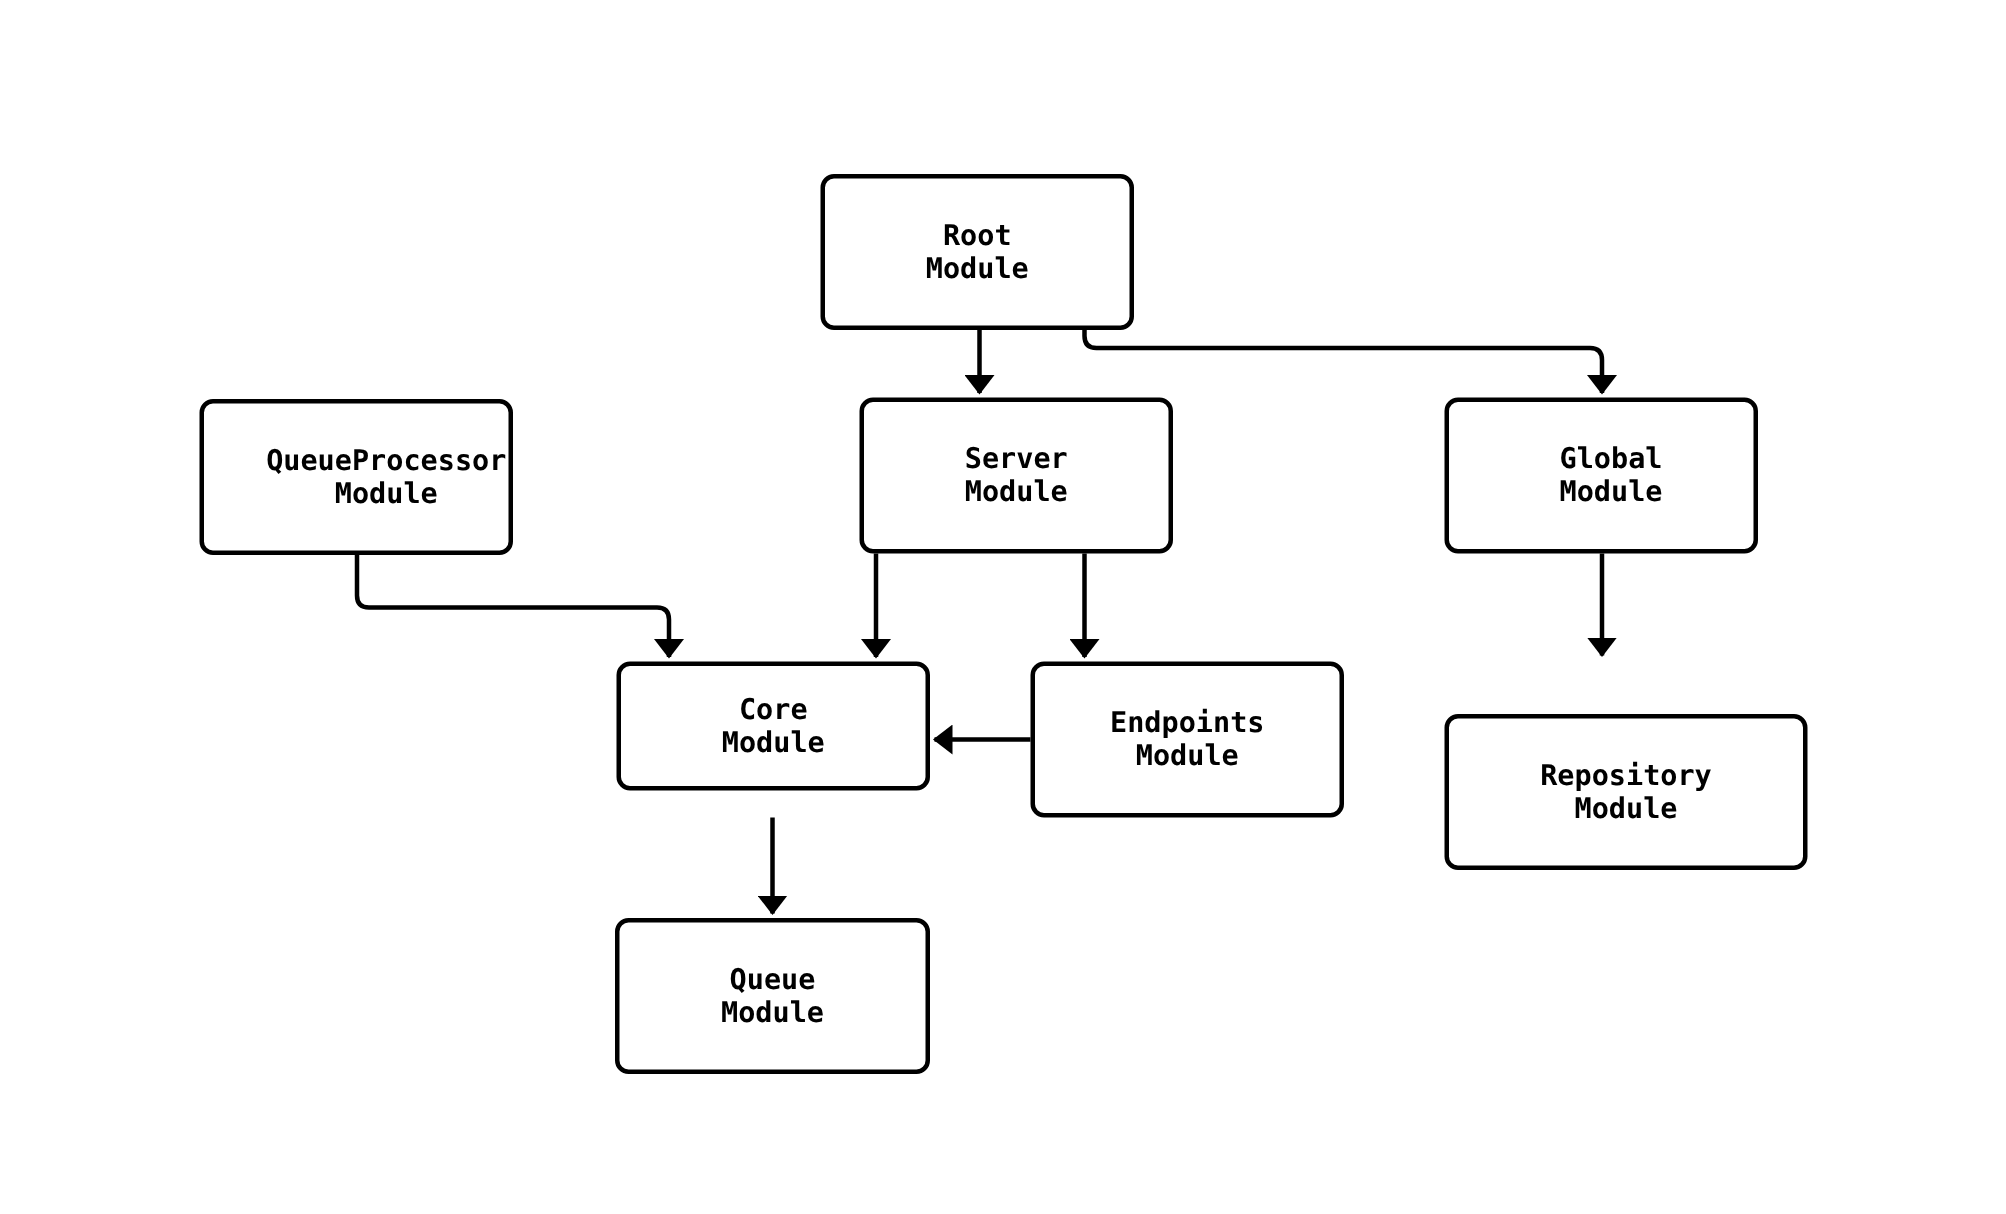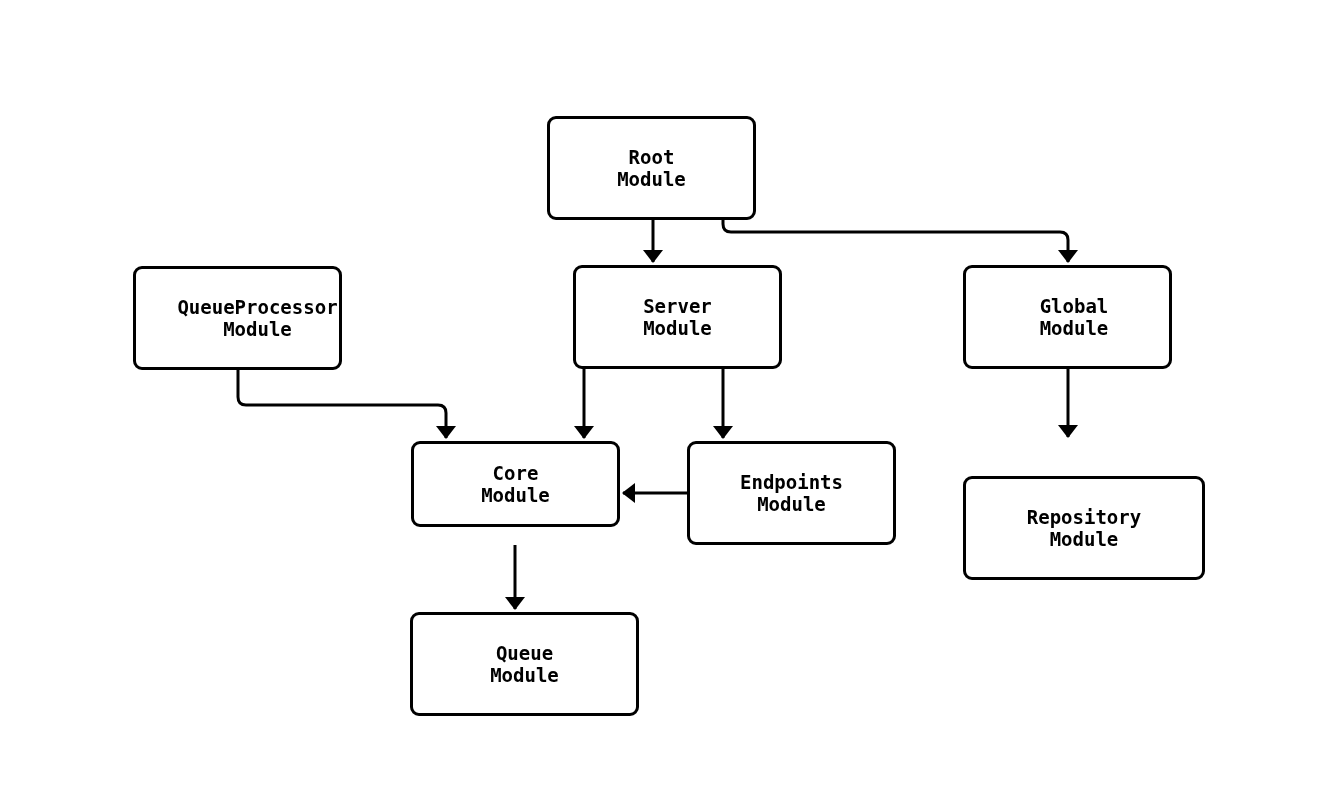--- a/index.html
+++ b/index.html
@@ -78,17 +78,17 @@
       </div>
       <div class="node" style="left: 411px; top: 441px; width: 209px; height: 86px; background: rgb(255, 255, 255); border-color: rgb(0, 0, 0);">
         <div class="node-label" style="color: rgb(0, 0, 0);"><span>Core</span><span>Module</span></div>
       </div>
       <div class="node" style="left: 687px; top: 441px; width: 209px; height: 104px; background: rgb(255, 255, 255); border-color: rgb(0, 0, 0);">
         <div class="node-label" style="color: rgb(0, 0, 0);"><span>Endpoints</span><span>Module</span></div>
       </div>
       <div class="node" style="left: 963px; top: 440px; width: 242px; height: 104px; background: rgb(255, 255, 255); border-color: rgb(0, 0, 0); margin-top: 36px;">
         <div class="node-label" style="color: rgb(0, 0, 0);"><span>Repository</span><span>Module</span></div>
       </div>
-      <div class="node" style="left: 410px; top: 612px; width: 229px; height: 104px; background: rgb(255, 255, 255); border-color: rgb(0, 0, 0);">
+      <div class="node" style="left: 410px; top: 612px; width: 210px; height: 104px; background: rgb(255, 255, 255); border-color: rgb(0, 0, 0);">
         <div class="node-label" style="color: rgb(0, 0, 0);"><span>Queue</span><span>Module</span></div>
       </div>
     </div>
 </div>
 
 </body></html>

